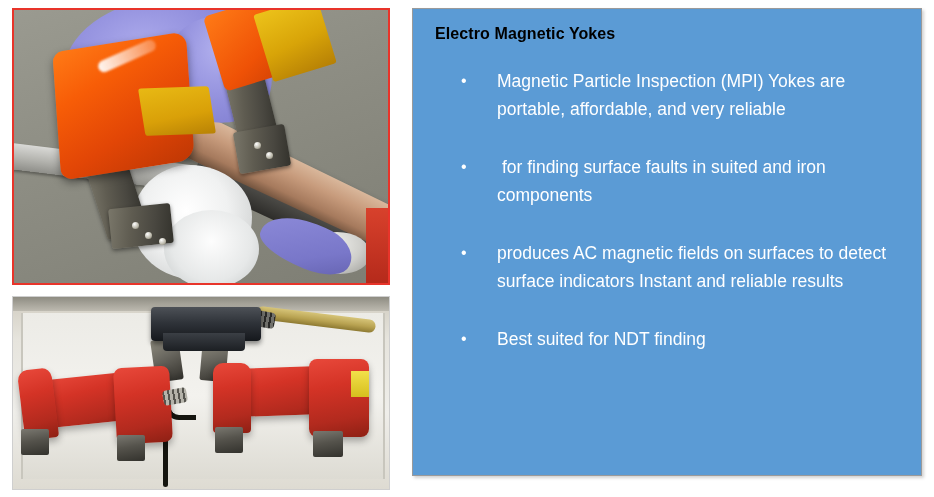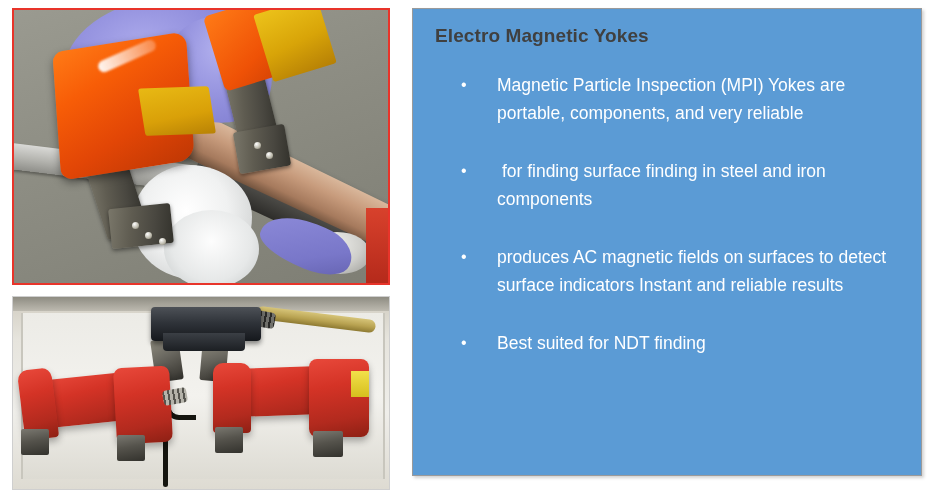--- a/index.html
+++ b/index.html
@@ -269,23 +269,23 @@
     width: 510px;
     height: 468px;
     background: #5b9bd5;
     border: 1px solid #9a9a9a;
     box-sizing: border-box;
     box-shadow: 2px 2px 3px rgba(0,0,0,.18);
     padding: 0;
   }
   .panel-title {
     margin: 16px 0 0 22px;
-    font-size: 19px;
+    font-size: 16px;
     font-weight: bold;
-    color: #404040;
+    color: #000000;
     letter-spacing: .1px;
   }
   .bullet-list {
     list-style: none;
     margin: 24px 0 0 0;
     padding: 0 26px 0 48px;
   }
   .bullet-item {
     display: flex;
     align-items: flex-start;
@@ -365,25 +365,25 @@
     <div class="b-foot b-foot-4"></div>
   </div>
 </div>
 
 <div class="info-panel">
   <div class="panel-title">Electro Magnetic Yokes</div>
 
   <ul class="bullet-list">
     <li class="bullet-item">
       <span class="bullet-dot">•</span>
-      <span class="bullet-text">Magnetic Particle Inspection (MPI) Yokes are portable, components, and very reliable</span>
+      <span class="bullet-text">Magnetic Particle Inspection (MPI) Yokes are portable, affordable, and very reliable</span>
     </li>
     <li class="bullet-item">
       <span class="bullet-dot">•</span>
-      <span class="bullet-text"> for finding surface finding in steel and iron components</span>
+      <span class="bullet-text"> for finding surface faults in suited and iron components</span>
     </li>
     <li class="bullet-item">
       <span class="bullet-dot">•</span>
       <span class="bullet-text">produces AC magnetic fields on surfaces to detect surface indicators Instant and reliable results</span>
     </li>
     <li class="bullet-item">
       <span class="bullet-dot">•</span>
       <span class="bullet-text">Best suited for NDT finding</span>
     </li>
   </ul>

